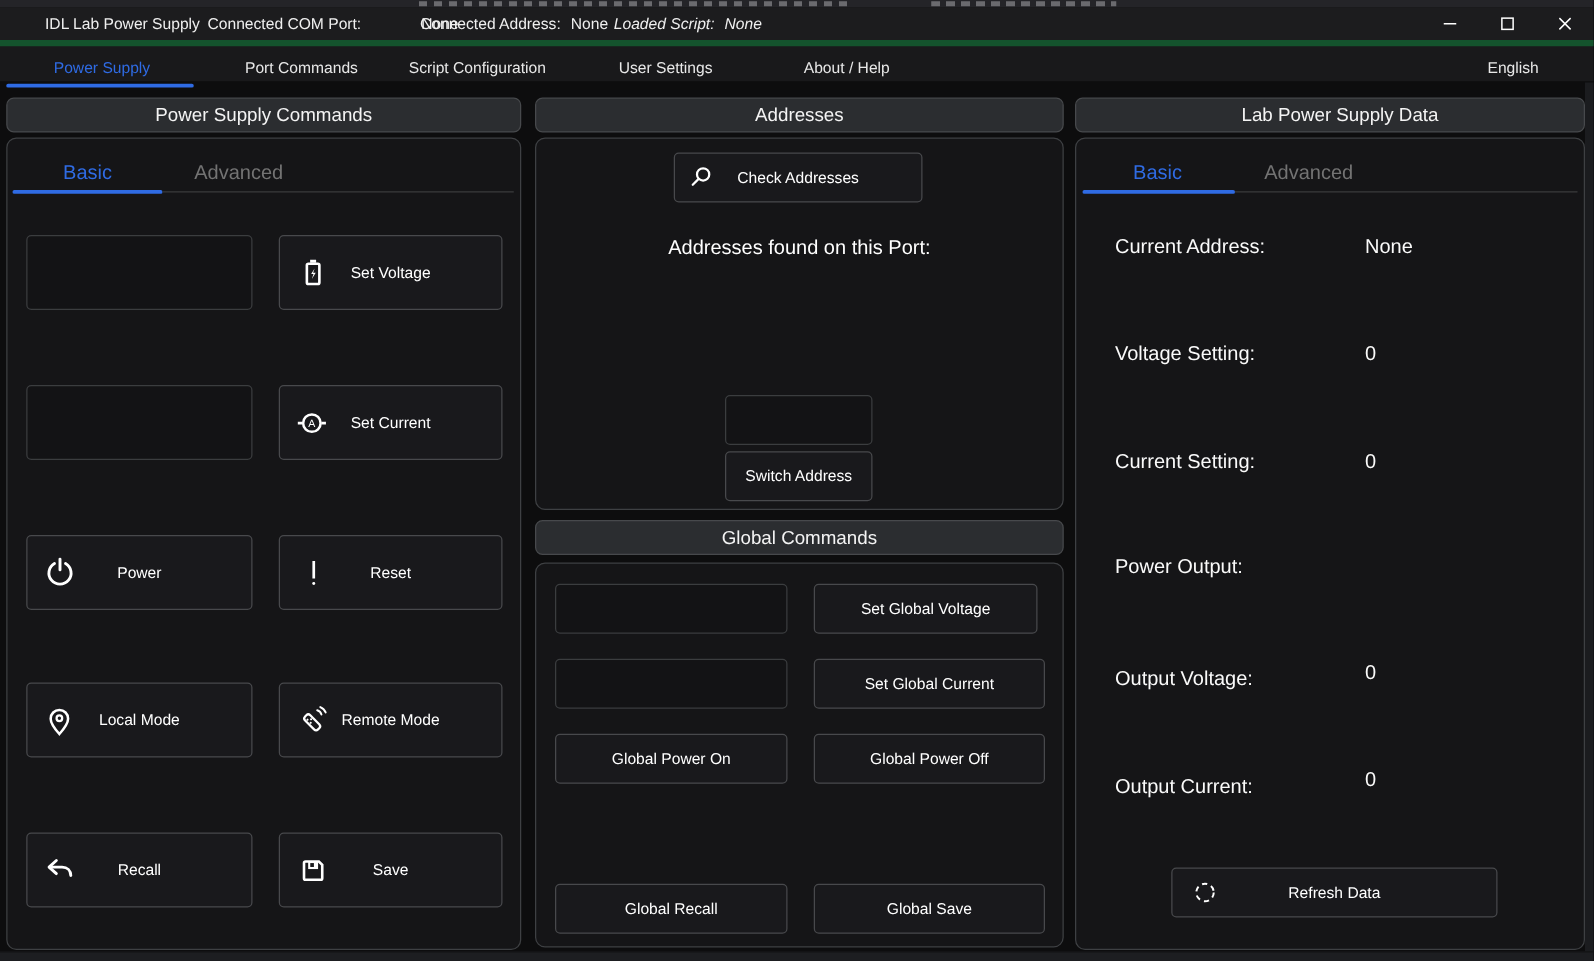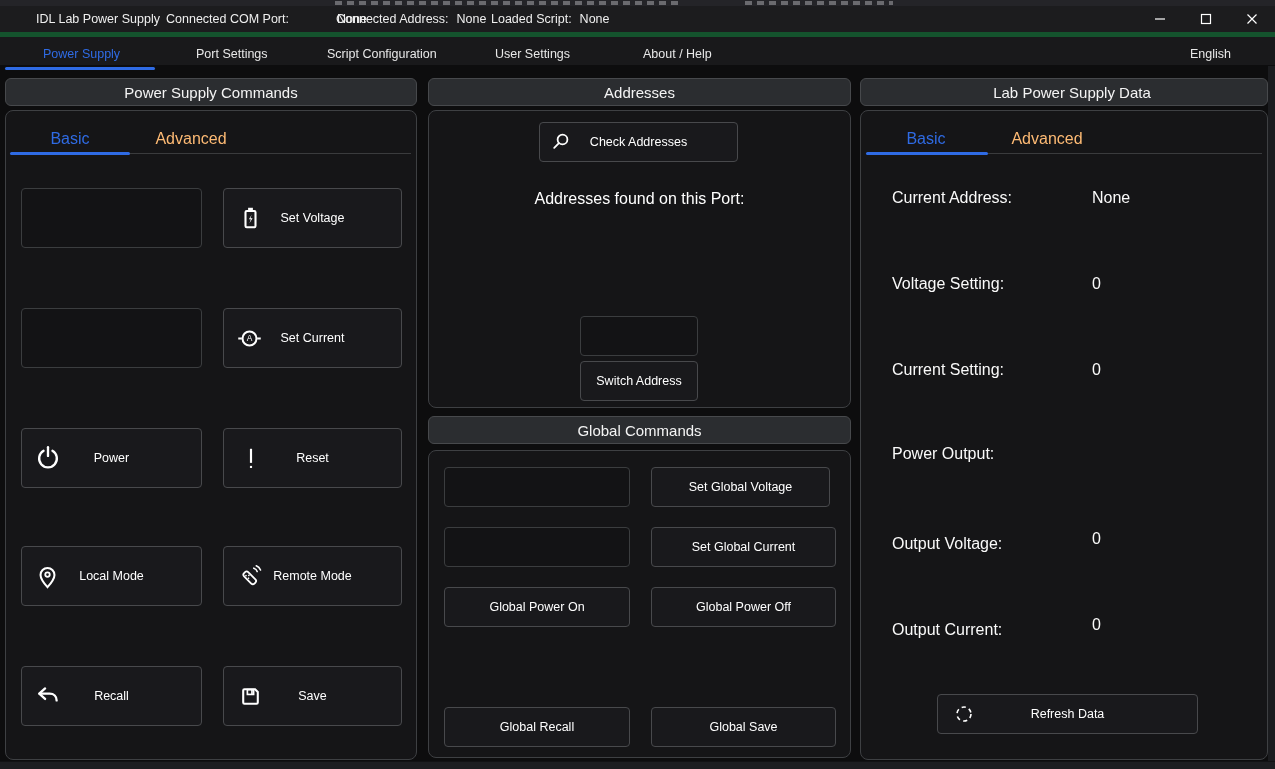--- a/index.html
+++ b/index.html
@@ -38,21 +38,21 @@
   .navtab{position:absolute;top:0;height:33px;display:flex;align-items:center;color:#e8e8e8;white-space:nowrap;cursor:default;}
   .navtab.active{color:var(--accent);}
   .nav-underline{position:absolute;left:5px;top:30px;width:150px;height:3px;background:var(--accent);border-radius:2px;}
 
   
   .p-header{height:28px;background:var(--hdr-bg);border:1px solid var(--hdr-border);border-radius:6px;
     display:flex;align-items:center;justify-content:center;font-size:15px;color:#f4f4f4;}
   .panel{background:var(--panel);border:1px solid var(--panel-border);border-radius:8px;}
 
   
-  .subtab{height:22px;display:flex;align-items:center;justify-content:center;font-size:16px;color:#fdba74;cursor:default;}
+  .subtab{height:22px;display:flex;align-items:center;justify-content:center;font-size:16px;color:#737373;cursor:default;}
   .subtab.active{color:var(--accent);}
   .tab-underline{height:3px;background:var(--accent);border-radius:2px;}
   .tab-line{height:1px;background:#3a3b3d;}
 
   
   .btn{background:var(--btn-bg);border:1px solid var(--btn-border);border-radius:4px;color:#fff;
     display:flex;align-items:center;justify-content:center;font-size:12.5px;cursor:default;white-space:nowrap;}
   .btn .ico{position:absolute;display:flex;align-items:center;justify-content:center;}
   .inp{background:var(--inp-bg);border:1px solid var(--inp-border);border-radius:4px;color:#fff;
     font-size:13px;padding:0 8px;font-family:inherit;outline:none;}
@@ -81,21 +81,21 @@
   <div class="abs titlebar">
     <span class="t-item" style="left:36px;">IDL Lab Power Supply</span>
     <span class="t-item" style="left:166px;gap:48px;">
       <span>Connected COM Port:</span>
       <span>None</span>
     </span>
     <span class="t-item" style="left:336px;">
       <span>Connected Address:</span>
       <span>None</span>
     </span>
-    <span class="t-item" style="left:491px;">
+    <span class="t-item" style="left:491px;font-style:italic;">
       <span>Loaded Script:</span>
       <span>None</span>
     </span>
     <div class="winbtns">
       <div class="wbtn">
         <span>
           <svg width="12" height="12" viewBox="0 0 12 12">
               <line x1="1" y1="6" x2="11" y2="6" stroke="#fff" stroke-width="1.2"></line>
             </svg>
         </span>
@@ -112,21 +112,21 @@
           <svg width="12" height="12" viewBox="0 0 12 12">
               <path d="M1.5 1.5 L10.5 10.5 M10.5 1.5 L1.5 10.5" stroke="#fff" stroke-width="1.2"></path>
             </svg>
         </span>
       </div>
     </div>
   </div>
 
   <div class="abs navbar">
     <span class="navtab active" style="left:43px;">Power Supply</span>
-    <span class="navtab" style="left:196px;">Port Settings</span>
+    <span class="navtab" style="left:196px;">Port Commands</span>
     <span class="navtab" style="left:327px;">Script Configuration</span>
     <span class="navtab" style="left:495px;">User Settings</span>
     <span class="navtab" style="left:643px;">About / Help</span>
     <span class="navtab" style="left:1190px;">English</span>
     <div class="nav-underline"></div>
   </div>
 
   <div class="abs p-header" style="left:5px;top:78px;width:412px;">
     <span>Power Supply Commands</span>
   </div>

